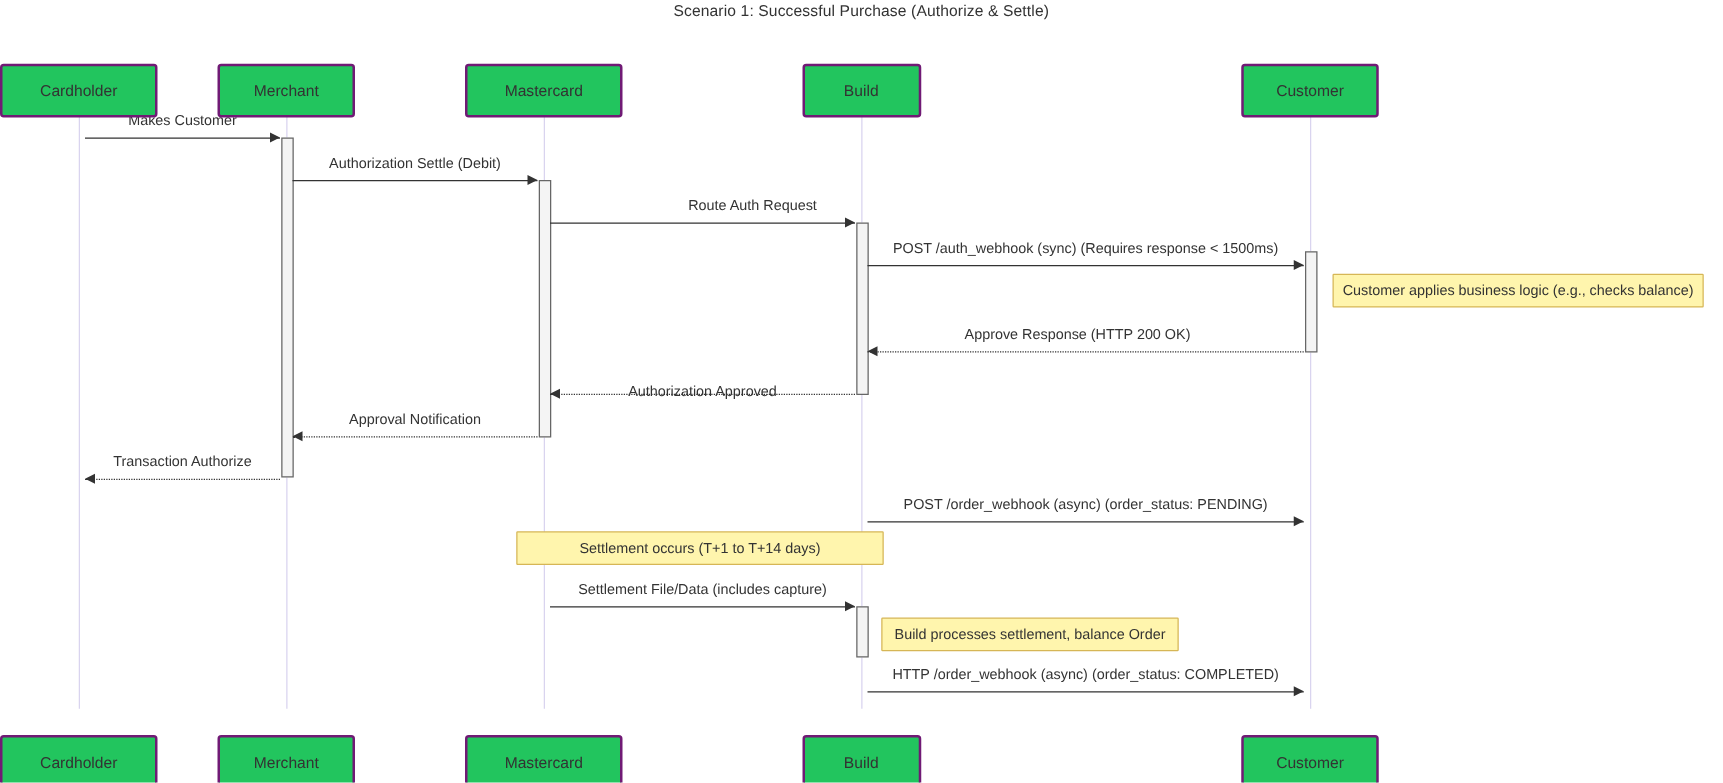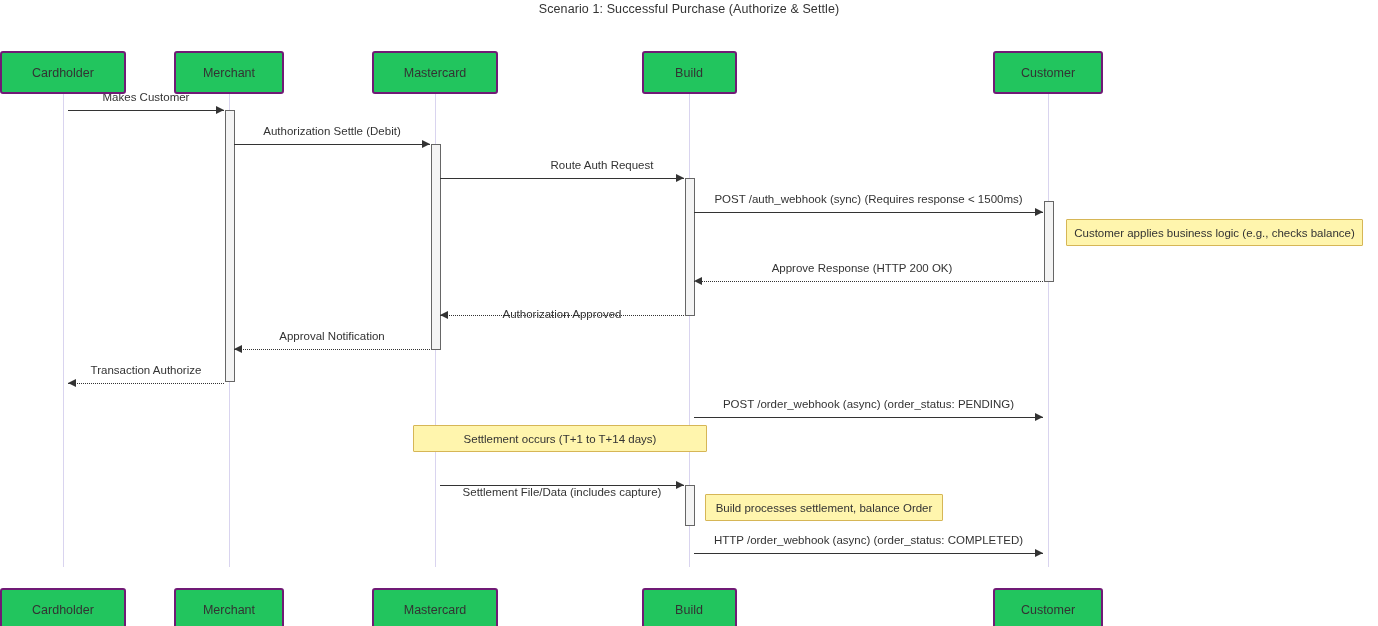--- a/index.html
+++ b/index.html
@@ -142,21 +142,21 @@
       <div class="arrowhead left" style="top: 345px; left: 234px;"></div>
       <div class="msg-label" style="left: 332px; top: 330px;">Approval Notification</div>
       <div class="msg dashed" style="left: 68px; top: 383px; width: 156px;"></div>
       <div class="arrowhead left" style="top: 379px; left: 68px;"></div>
       <div class="msg-label" style="left: 146px; top: 364px;">Transaction Authorize</div>
       <div class="msg solid" style="left: 694px; top: 417px; width: 349px;"></div>
       <div class="arrowhead right" style="top: 413px; left: 1035px;"></div>
       <div class="msg-label" style="left: 868.5px; top: 398px;">POST /order_webhook (async) (order_status: PENDING)</div>
       <div class="msg solid" style="left: 440px; top: 485px; width: 244px;"></div>
       <div class="arrowhead right" style="top: 481px; left: 676px;"></div>
-      <div class="msg-label" style="left: 562px; top: 486px;">Settlement File/Data (includes capture)</div>
+      <div class="msg-label" style="left: 562px; top: 466px;">Settlement File/Data (includes capture)</div>
       <div class="msg solid" style="left: 694px; top: 553px; width: 349px;"></div>
       <div class="arrowhead right" style="top: 549px; left: 1035px;"></div>
       <div class="msg-label" style="left: 868.5px; top: 534px;">HTTP /order_webhook (async) (order_status: COMPLETED)</div>
     </div>
   <div id="notes-layer">
       <div class="note" style="left: 1066px; top: 219px; width: 297px; height: 27px;">
         <span>Customer applies business logic (e.g., checks balance)</span>
       </div>
       <div class="note" style="left: 413px; top: 425px; width: 294px; height: 27px; text-align: center;">
         <span>Settlement occurs (T+1 to T+14 days)</span>

